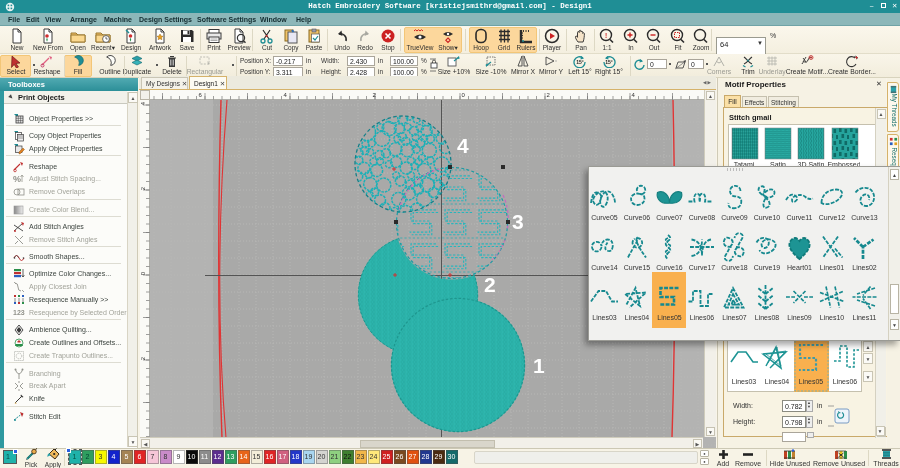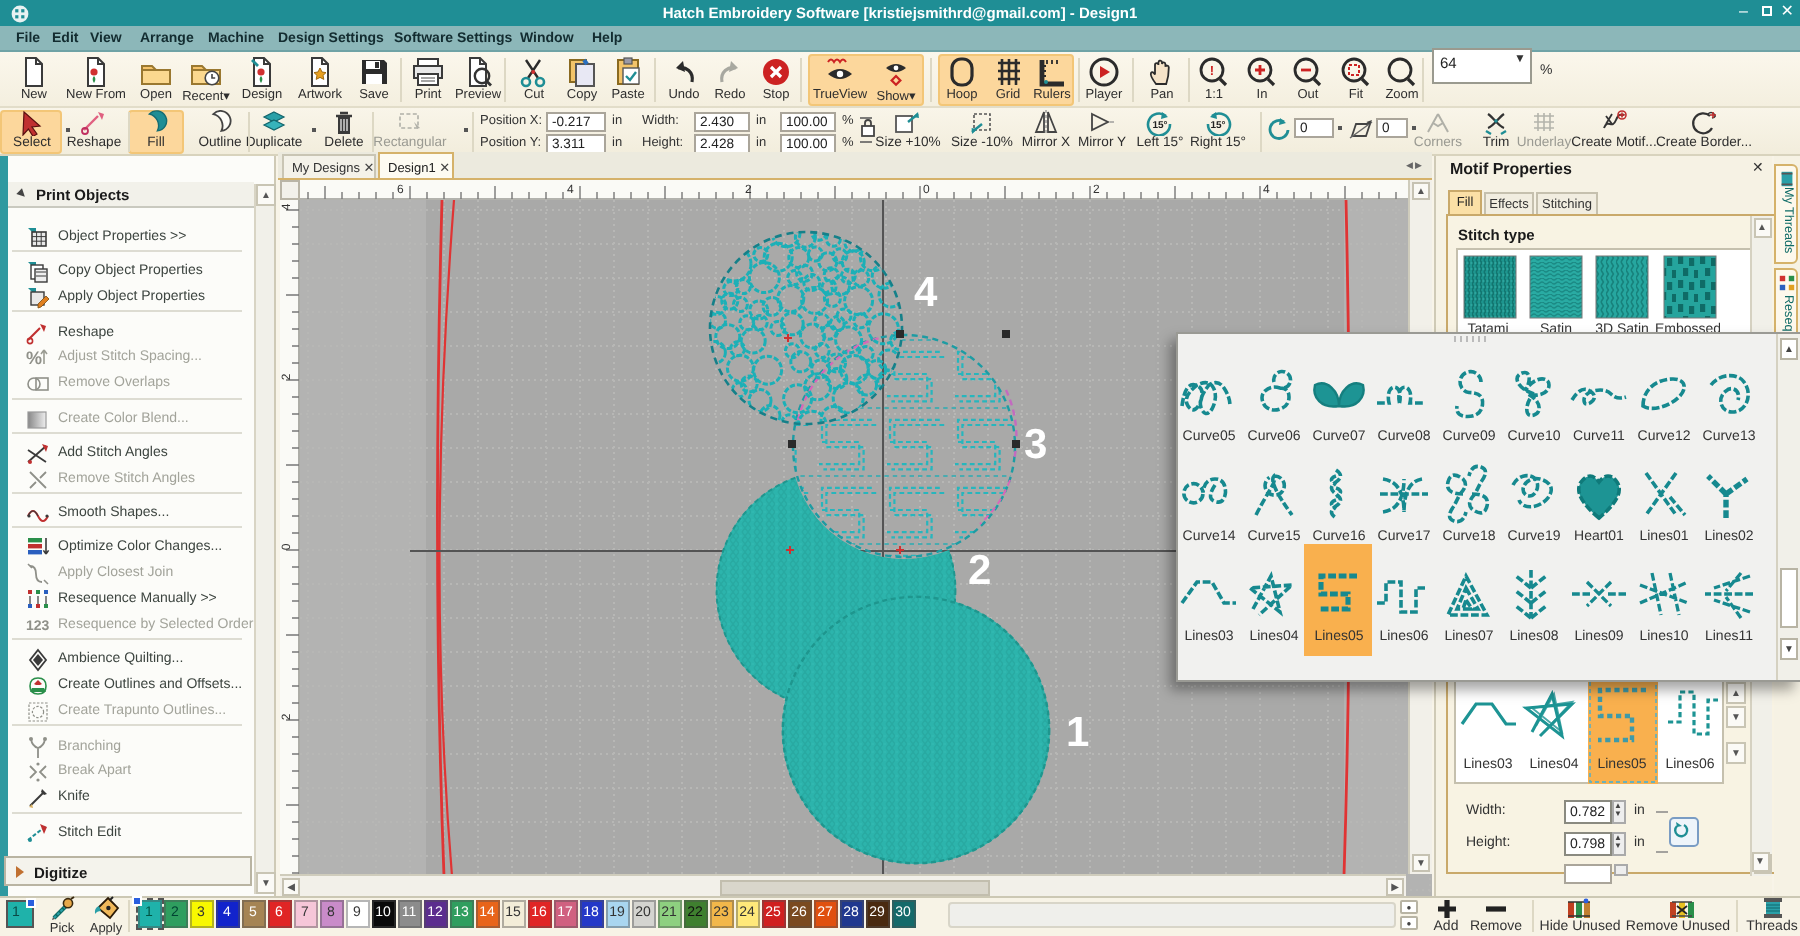--- a/index.html
+++ b/index.html
@@ -3,21 +3,21 @@
 <style>
 *{margin:0;padding:0;box-sizing:border-box;}
 html,body{width:900px;height:468px;overflow:hidden;}
 body{font-family:"Liberation Sans",sans-serif;position:relative;background:#f8f4e8;}
 .abs{position:absolute;}
 .tb-label{font-size:7px;color:#2e2e2e;text-align:center;white-space:nowrap;}
 .vline{position:absolute;width:1px;background:#ddd8c4;}
 .hl{background:#fcd79c;border:1px solid #f3c677;border-radius:2px;}
 </style></head><body>
 
-<div class="abs" style="left:0;top:0;width:900px;height:13px;background:#1f8e95;">
+<div class="abs" style="left:0;top:0;width:900px;height:13px;background:#1f8e95;font-family:Liberation Mono, monospace;">
  <svg class="abs" style="left:5px;top:1.5px" width="10" height="10" viewBox="0 0 10 10">
       <circle cx="5" cy="5" r="4.2" fill="#e8f2f2"></circle>
       <g fill="#1f8e95">
         <rect x="2.6" y="2.6" width="1.6" height="1.6"></rect>
         <rect x="5.6" y="2.6" width="1.6" height="1.6"></rect>
         <rect x="2.6" y="5.6" width="1.6" height="1.6"></rect>
         <rect x="5.6" y="5.6" width="1.6" height="1.6"></rect>
       </g>
     </svg>
  <div class="abs" style="left:0;top:2px;width:900px;text-align:center;font-size:7.5px;font-weight:bold;color:#fff;">Hatch Embroidery Software [kristiejsmithrd@gmail.com] - Design1</div>
@@ -200,21 +200,21 @@
 <div class="vline" style="left:200px;top:3px;height:22px;"></div>
 <div class="vline" style="left:252px;top:3px;height:22px;"></div>
 <div class="vline" style="left:327px;top:3px;height:22px;"></div>
 <div class="vline" style="left:400px;top:3px;height:22px;"></div>
 <div class="vline" style="left:465px;top:3px;height:22px;"></div>
 <div class="vline" style="left:539px;top:3px;height:22px;"></div>
 <div class="vline" style="left:566px;top:3px;height:22px;"></div>
 <div class="vline" style="left:594px;top:3px;height:22px;"></div>
 <div class="vline" style="left:711px;top:3px;height:22px;"></div>
 </div>
-<div class="abs" style="left:716px;top:24px;width:50px;height:18px;background:#fff;border:1px solid #9a9a8f;font-size:7.5px;color:#222;padding:1.5px 0 0 3px;">64<span class="abs" style="right:2px;top:2px;font-size:6px;color:#333;">▼</span></div>
+<div class="abs" style="left:716px;top:37px;width:50px;height:28px;background:#fff;border:1px solid #9a9a8f;font-size:7.5px;color:#222;padding:1.5px 0 0 3px;">64<span class="abs" style="right:2px;top:2px;font-size:6px;color:#333;">▼</span></div>
 <div class="abs" style="left:770px;top:32px;font-size:7px;color:#333;">%</div>
 <div class="abs" style="left:0;top:54px;width:900px;height:24px;background:linear-gradient(#f9f5e9,#f2eddc);border-bottom:1px solid #d8d3bd;">
 <div class="abs hl" style="left:0px;top:1px;width:31px;height:22px;"></div>
     <svg class="abs" style="left:8px;top:1px" width="16" height="13" viewBox="0 0 16 13">
       <path d="M4 1l8 7-4 .5 2.5 3.5-2 1.2-2.3-3.7-2.7 3z" fill="#c03030" stroke="#5a1010" stroke-width="0.6"></path>
     </svg>
     <div class="abs tb-label" style="left:-16px;top:14px;width:64px;font-size:6.8px;color:#2e2e2e;">Select</div>
 <div class="abs" style="left:33px;top:10px;width:2px;height:2px;background:#555;"></div>
 <svg class="abs" style="left:39px;top:1px" width="16" height="13" viewBox="0 0 16 13">
       <path d="M3 10l7-7" stroke="#e06080" stroke-width="1.2"></path>
@@ -345,20 +345,21 @@
     <div class="abs tb-label" style="left:775px;top:14px;width:64px;font-size:6.8px;color:#2e2e2e;">Create Motif...</div>
 <svg class="abs" style="left:844px;top:1px" width="16" height="13" viewBox="0 0 16 13">
       <path d="M11 3a5 5 0 1 0 1 6" stroke="#333" stroke-width="1.1" fill="none"></path>
       <path d="M10 2q1.5-1.5 3 0t-1 2" stroke="#333" stroke-width="0.8" fill="none"></path>
       <path d="M12.5 1v3M11 2.5h3" stroke="#c03030" stroke-width="0.8"></path>
     </svg>
     <div class="abs tb-label" style="left:820px;top:14px;width:64px;font-size:6.8px;color:#2e2e2e;">Create Border...</div>
 </div>
 <div class="abs" style="left:0;top:78px;width:138px;height:370px;background:#fcfcf9;border-right:1px solid #cfcab6;">
 <div class="abs" style="left:0;top:0;width:4px;height:370px;background:#2f99a0;"></div>
+<div class="abs" style="left:0;top:0;width:138px;height:13px;background:linear-gradient(#51aab2,#2c8f98);color:#fff;font-weight:bold;font-size:7.5px;padding:2px 0 0 8px;">Toolboxes</div>
 <div class="abs" style="left:4px;top:13px;width:123px;height:13px;background:#f2f1ea;border-bottom:1px solid #c9c9bf;">
   <span class="abs" style="left:5px;top:3.5px;width:0;height:0;border-left:4px solid #444;border-top:2.5px solid transparent;border-bottom:2.5px solid transparent;transform:rotate(45deg);"></span>
   <span class="abs" style="left:14px;top:2px;font-size:7.5px;font-weight:bold;color:#1a1a1a;">Print Objects</span>
 </div>
 <svg class="abs" style="left:13px;top:35px" width="12" height="12" viewBox="0 0 12 12">
       <path d="M1 1l4 0 0 4z" fill="#1f8e95"></path>
       <rect x="3" y="3" width="7" height="7" fill="#e8e8e8" stroke="#3a3a3a" stroke-width="0.8"></rect>
       <path d="M3 5.3h7M3 7.6h7M5.3 3v7M7.6 3v7" stroke="#3a3a3a" stroke-width="0.5"></path>
     </svg>
 <div class="abs" style="left:29px;top:37px;font-size:7px;color:#3d4540;white-space:nowrap;">Object Properties &gt;&gt;</div>
@@ -486,24 +487,20 @@
       <path d="M1.5 10.5l2 .5-.5-2z" fill="#d8b060"></path>
     </svg>
 <div class="abs" style="left:29px;top:317.29999999999995px;font-size:7px;color:#3d4540;white-space:nowrap;">Knife</div>
 <div class="abs" style="left:6px;top:327.5px;width:115px;height:1px;background:#dddcd2;"></div>
 <svg class="abs" style="left:13px;top:332.5999999999999px" width="12" height="12" viewBox="0 0 12 12">
       <path d="M1 9L10 2" stroke="#1f8e95" stroke-width="1" stroke-dasharray="2 1"></path>
       <path d="M7 1l3.5 1.5L9 6z" fill="#c03030"></path>
       <circle cx="2" cy="9" r="1" fill="#1f8e95"></circle>
     </svg>
 <div class="abs" style="left:29px;top:334.5999999999999px;font-size:7px;color:#3d4540;white-space:nowrap;">Stitch Edit</div>
-<div class="abs" style="left:2px;top:350px;width:124px;height:15px;border:1px solid #b9b4a2;background:#f4f3ec;">
- <span class="abs" style="left:5px;top:4px;width:0;height:0;border-left:4px solid #c07030;border-top:3px solid transparent;border-bottom:3px solid transparent;"></span>
- <span class="abs" style="left:14px;top:2.5px;font-size:7.5px;font-weight:bold;color:#1a1a1a;">Digitize</span>
-</div>
 <div class="abs" style="left:127px;top:14px;width:10px;height:355px;background:#f1f0e9;border-left:1px solid #d8d4c4;">
  <div class="abs" style="left:0px;top:0px;width:10px;height:11px;background:#fbfaf6;border:1px solid #c9c5b4;color:#555;font-size:5px;text-align:center;line-height:10px;">▲</div>
  <div class="abs" style="left:0px;top:344px;width:10px;height:11px;background:#fbfaf6;border:1px solid #c9c5b4;color:#555;font-size:5px;text-align:center;line-height:10px;">▼</div>
 </div>
 </div>
 <div class="abs" style="left:139px;top:76px;width:577px;height:13px;background:#eceade;">
  <div class="abs" style="left:2px;top:1px;width:47px;height:12px;background:#f4f2e9;border:1px solid #c9c5b4;border-bottom:none;font-size:6.5px;color:#333;padding:2px 0 0 4px;white-space:nowrap;">My Designs <span style="color:#444;">✕</span></div>
  <div class="abs" style="left:50px;top:0px;width:38px;height:13px;background:#fdfbf2;border:1px solid #d5b26a;border-bottom:none;font-size:6.5px;color:#222;padding:2.5px 0 0 4px;white-space:nowrap;">Design1 <span style="color:#444;">✕</span></div>
  <div class="abs" style="left:564px;top:4px;font-size:4.5px;color:#666;letter-spacing:1px;">◀▶</div>
 </div>
@@ -718,21 +715,21 @@
  <div class="abs" style="left:1px;bottom:1px;width:9px;height:9px;background:#faf9f4;border:1px solid #c6c2b2;font-size:5px;color:#555;text-align:center;line-height:8px;">▼</div>
  <div class="abs" style="left:1.5px;top:130px;width:8px;height:90px;background:#d9d6cb;border:1px solid #c2beae;"></div>
 </div>
 <div class="abs" style="left:717px;top:78px;width:169px;height:370px;background:#f6f2e4;border-left:1px solid #cfcab6;">
  <div class="abs" style="left:7px;top:2px;font-size:8px;font-weight:bold;color:#1a1a1a;">Motif Properties</div>
  <div class="abs" style="left:158px;top:2px;font-size:7px;color:#333;">✕</div>
  <div class="abs" style="left:6px;top:17px;width:17px;height:12px;background:#fbe0a6;border:1px solid #c9a96a;border-bottom:none;font-size:6.5px;color:#222;text-align:center;padding-top:2px;z-index:2;">Fill</div>
  <div class="abs" style="left:24px;top:18px;width:25px;height:11px;background:#f1ede0;border:1px solid #c5c0ae;border-bottom:none;font-size:6.5px;color:#333;text-align:center;padding-top:1.5px;">Effects</div>
  <div class="abs" style="left:50px;top:18px;width:31px;height:11px;background:#f1ede0;border:1px solid #c5c0ae;border-bottom:none;font-size:6.5px;color:#333;text-align:center;padding-top:1.5px;">Stitching</div>
  <div class="abs" style="left:5px;top:29px;width:165px;height:330px;background:#f8f3e3;border:1px solid #c9a96a;"></div>
- <div class="abs" style="left:11px;top:35px;font-size:7.5px;font-weight:bold;color:#1a1a1a;">Stitch type</div>
+ <div class="abs" style="left:11px;top:35px;font-size:7.5px;font-weight:bold;color:#1a1a1a;">Stitch gmail</div>
  <div class="abs" style="left:10px;top:46px;width:148px;height:75px;background:#fff;border:1px solid #c5c0ae;"></div>
 </div>
 <svg class="abs" style="left:728px;top:127px" width="132" height="40" viewBox="0 0 132 40">
     <defs>
       <pattern id="st1" width="4" height="3" patternUnits="userSpaceOnUse">
         <rect width="4" height="3" fill="#1e968f"></rect>
         <path d="M0 0l1 1.5L0 3M2 0l1 1.5L2 3" stroke="#12756f" stroke-width="0.8" fill="none"></path>
         <path d="M1 1.5h1M3 1.5h1" stroke="#3ab5ad" stroke-width="0.5"></path>
       </pattern>
       <pattern id="st2" width="4" height="4" patternUnits="userSpaceOnUse">

